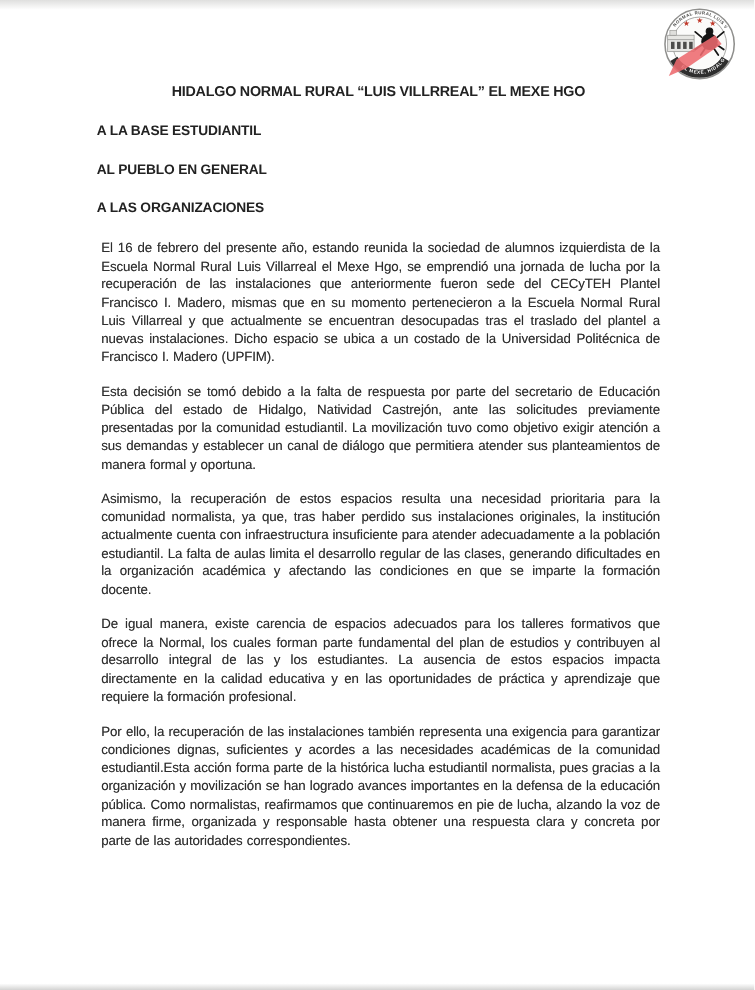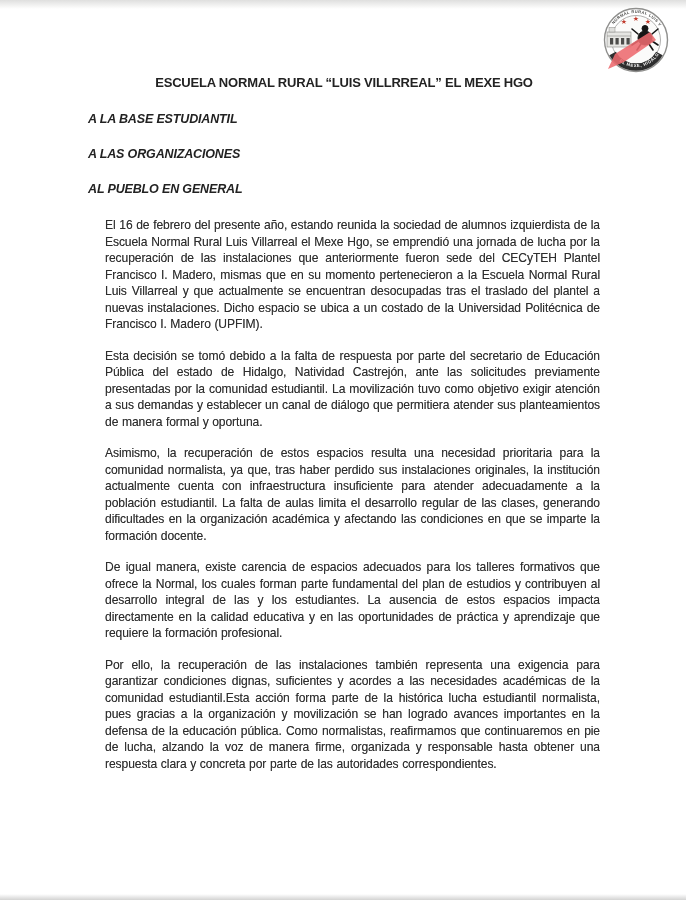--- a/index.html
+++ b/index.html
@@ -23,27 +23,27 @@
     pointer-events:none;
   }
   .logo{
     position:absolute;top:7px;left:598px;width:78px;height:68px;
   }
   .content{
     position:absolute;left:88px;top:74px;width:512px;
   }
   .title-block{text-align:center;font-weight:bold;font-size:13px;line-height:18px;color:#222;}
   .title-line{letter-spacing:-0.2px;}
-  .addressees{margin-top:20px;font-style:italic;}
+  .addressees{margin-top:20px;}
   .addressee{
     font-weight:bold;font-size:12.5px;line-height:14px;
     letter-spacing:-0.15px;color:#222;margin-bottom:21px;
   }
   .body-text p{
-    margin:0 0 15px 17px;
+    margin:0 0 15px 4px;
     font-size:12.1px;line-height:16.5px;
     text-align:justify;
     letter-spacing:-0.1px;
     word-spacing:0.4px;
     color:#2e2e2e;
     text-shadow:0 0 0.4px rgba(45,45,45,0.5);
   }
   .body-text{margin-top:14px;}
 </style>
 </head>
@@ -93,27 +93,27 @@
         <circle cx="47" cy="21.5" r="3"></circle>
         <path d="M40 27 L34 22 M54 27 L60 22 M40 34 L34 38 M54 34 L60 38 M43 37 L39 43 M51 37 L55 43" stroke-width="1.6" fill="none" stroke-linecap="round"></path>
       </g>
 
       <polygon points="52,25 58,33 26,55 10,62 17,47" fill="#ed6a6e" opacity="0.88"></polygon>
     </svg>
   </div>
 
   <div class="content">
     <div class="title-block">
-      <div class="title-line">ESCUELA NORMAL RURAL “LUIS VILLRREAL” EL MEXE HGO</div>
+      <div class="title-line">HIDALGO NORMAL RURAL “LUIS VILLRREAL” EL MEXE HGO</div>
     </div>
 
     <div class="addressees">
       <div class="addressee">A LA BASE ESTUDIANTIL</div>
+      <div class="addressee">AL PUEBLO EN GENERAL</div>
       <div class="addressee">A LAS ORGANIZACIONES</div>
-      <div class="addressee">AL PUEBLO EN GENERAL</div>
     </div>
 
     <div class="body-text">
       <p>El 16 de febrero del presente año, estando reunida la sociedad de alumnos izquierdista de la Escuela Normal Rural Luis Villarreal el Mexe Hgo, se emprendió una jornada de lucha por la recuperación de las instalaciones que anteriormente fueron sede del CECyTEH Plantel Francisco I. Madero, mismas que en su momento pertenecieron a la Escuela Normal Rural Luis Villarreal y que actualmente se encuentran desocupadas tras el traslado del plantel a nuevas instalaciones. Dicho espacio se ubica a un costado de la Universidad Politécnica de Francisco I. Madero (UPFIM).</p>
       <p>Esta decisión se tomó debido a la falta de respuesta por parte del secretario de Educación Pública del estado de Hidalgo, Natividad Castrejón, ante las solicitudes previamente presentadas por la comunidad estudiantil. La movilización tuvo como objetivo exigir atención a sus demandas y establecer un canal de diálogo que permitiera atender sus planteamientos de manera formal y oportuna.</p>
       <p>Asimismo, la recuperación de estos espacios resulta una necesidad prioritaria para la comunidad normalista, ya que, tras haber perdido sus instalaciones originales, la institución actualmente cuenta con infraestructura insuficiente para atender adecuadamente a la población estudiantil. La falta de aulas limita el desarrollo regular de las clases, generando dificultades en la organización académica y afectando las condiciones en que se imparte la formación docente.</p>
       <p>De igual manera, existe carencia de espacios adecuados para los talleres formativos que ofrece la Normal, los cuales forman parte fundamental del plan de estudios y contribuyen al desarrollo integral de las y los estudiantes. La ausencia de estos espacios impacta directamente en la calidad educativa y en las oportunidades de práctica y aprendizaje que requiere la formación profesional.</p>
       <p>Por ello, la recuperación de las instalaciones también representa una exigencia para garantizar condiciones dignas, suficientes y acordes a las necesidades académicas de la comunidad estudiantil.Esta acción forma parte de la histórica lucha estudiantil normalista, pues gracias a la organización y movilización se han logrado avances importantes en la defensa de la educación pública. Como normalistas, reafirmamos que continuaremos en pie de lucha, alzando la voz de manera firme, organizada y responsable hasta obtener una respuesta clara y concreta por parte de las autoridades correspondientes.</p>
     </div>
   </div>

